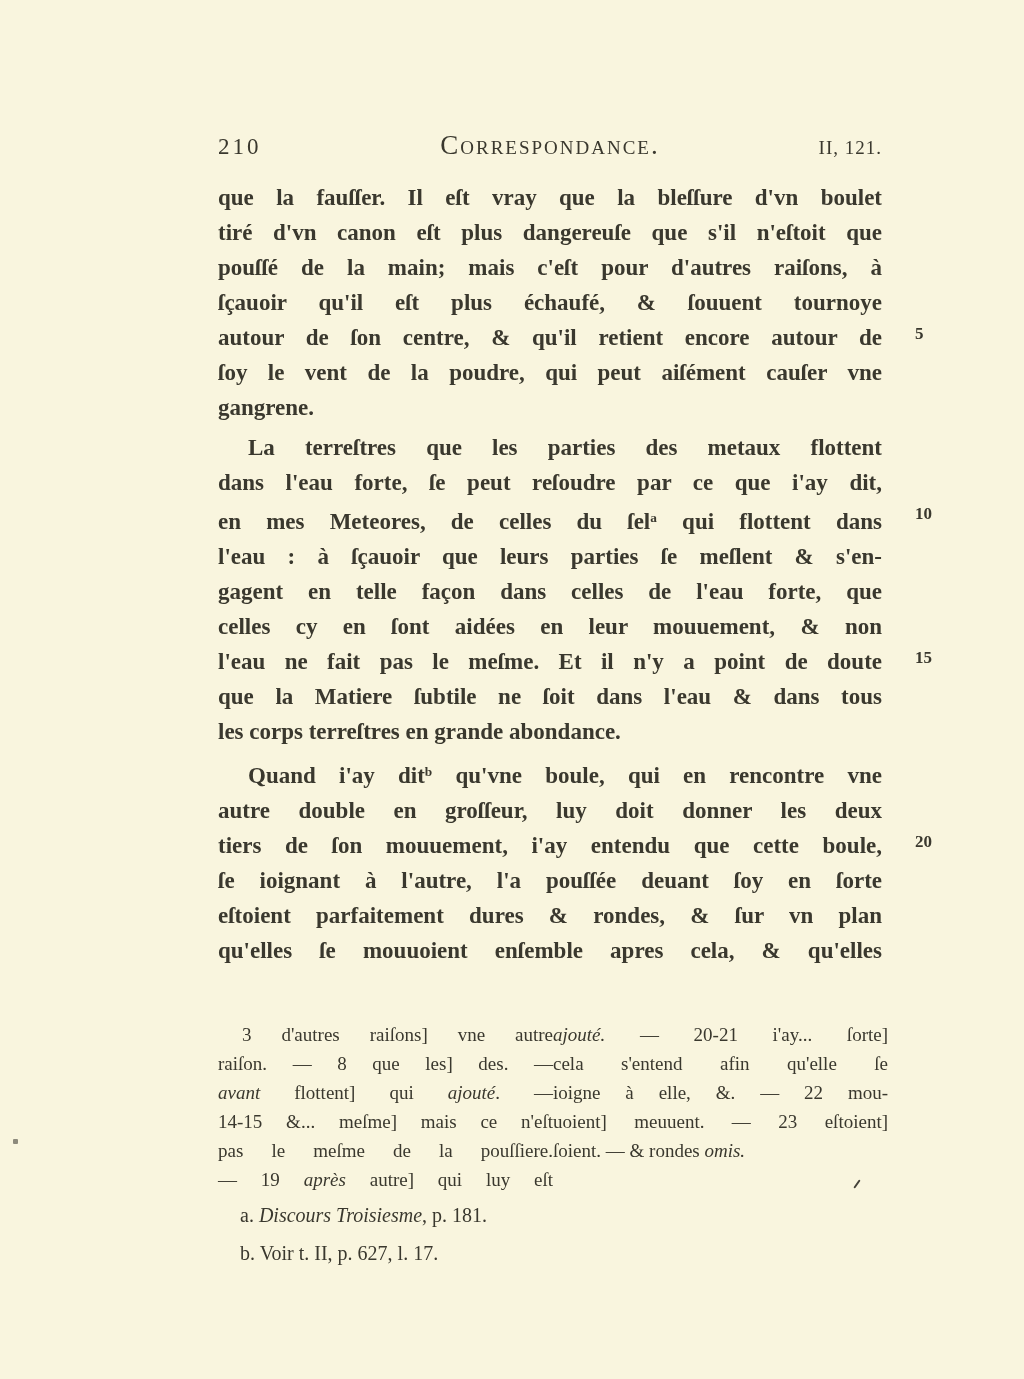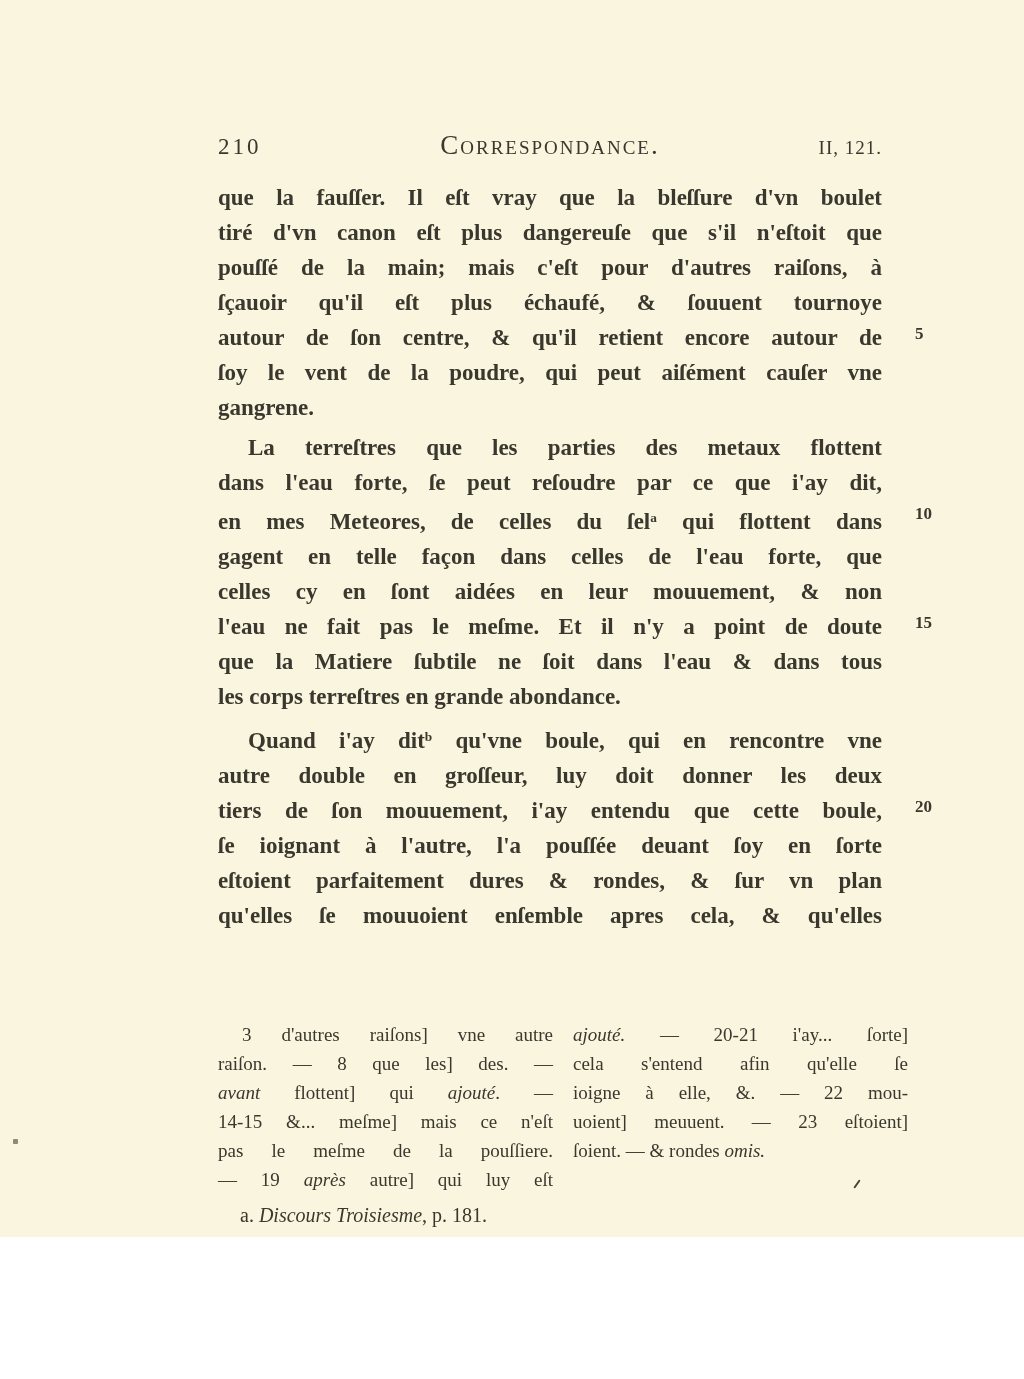--- a/index.html
+++ b/index.html
@@ -1,19 +1,19 @@
 <!DOCTYPE html>
 <html><head>
 <meta charset="utf-8">
 <style>
   html, body { margin: 0; padding: 0; }
   .page {
     position: relative;
     width: 1024px;
-    height: 1237px;
+    height: 1379px;
     background: #f9f5de;
     color: #3a382e;
     font-family: "Liberation Serif", "DejaVu Serif", serif;
     overflow: hidden;
   }
   
   .header {
     position: absolute;
     top: 130px; left: 218px; width: 664px;
     display: flex; align-items: baseline;
@@ -51,21 +51,21 @@
     position: absolute;
     left: calc(100% + 33px);
     top: 5px;
     font-size: 17px;
     line-height: 1;
   }
   
   .variant-notes {
     position: absolute;
     top: 1020px; left: 218px; width: 690px;
-    display: flex; gap: 20px;
+    display: flex; 
     font-size: 19px; line-height: 29px;
   }
   .variant-col { width: 335px; }
   .col-left .tline:first-child { text-indent: 24px; }
   
   .reference-notes {
     position: absolute;
     top: 1196px; left: 240px; width: 620px;
     font-size: 20px; line-height: 38px;
   }
@@ -104,20 +104,21 @@
         <div class="tline"><span>pouſſé de la main; mais c'eſt pour d'autres raiſons, à</span></div>
         <div class="tline"><span>ſçauoir qu'il eſt plus échaufé, &amp; ſouuent tournoye</span></div>
         <div class="tline"><span>autour de ſon centre, &amp; qu'il retient encore autour de</span><span class="mnum">5</span></div>
         <div class="tline"><span>ſoy le vent de la poudre, qui peut aiſément cauſer vne</span></div>
         <div class="tline no-just"><span>gangrene.</span></div>
       </div>
     <div class="para para-indent">
         <div class="tline"><span>La terreſtres que les parties des metaux flottent</span></div>
         <div class="tline"><span>dans l'eau forte, ſe peut reſoudre par ce que i'ay dit,</span></div>
         <div class="tline"><span>en mes Meteores, de celles du ſel</span><span class="sup">a</span><span> qui flottent dans</span><span class="mnum">10</span></div>
+        <div class="tline"><span>l'eau : à ſçauoir que leurs parties ſe meſlent &amp; s'en-</span></div>
         <div class="tline"><span>gagent en telle façon dans celles de l'eau forte, que</span></div>
         <div class="tline"><span>celles cy en ſont aidées en leur mouuement, &amp; non</span></div>
         <div class="tline"><span>l'eau ne fait pas le meſme. Et il n'y a point de doute</span><span class="mnum">15</span></div>
         <div class="tline"><span>que la Matiere ſubtile ne ſoit dans l'eau &amp; dans tous</span></div>
         <div class="tline no-just"><span>les corps terreſtres en grande abondance.</span></div>
       </div>
     <div class="para para-indent">
         <div class="tline"><span>Quand i'ay dit</span><span class="sup">b</span><span> qu'vne boule, qui en rencontre vne</span></div>
         <div class="tline"><span>autre double en groſſeur, luy doit donner les deux</span></div>
         <div class="tline"><span>tiers de ſon mouuement, i'ay entendu que cette boule,</span><span class="mnum">20</span></div>

